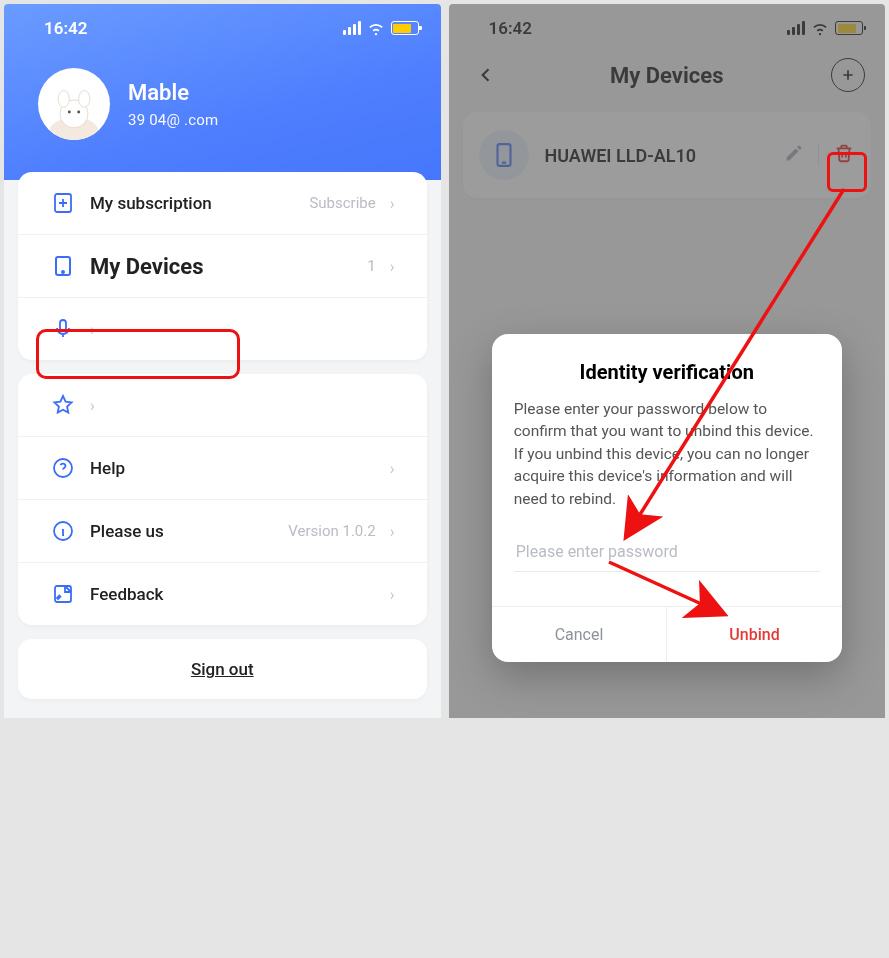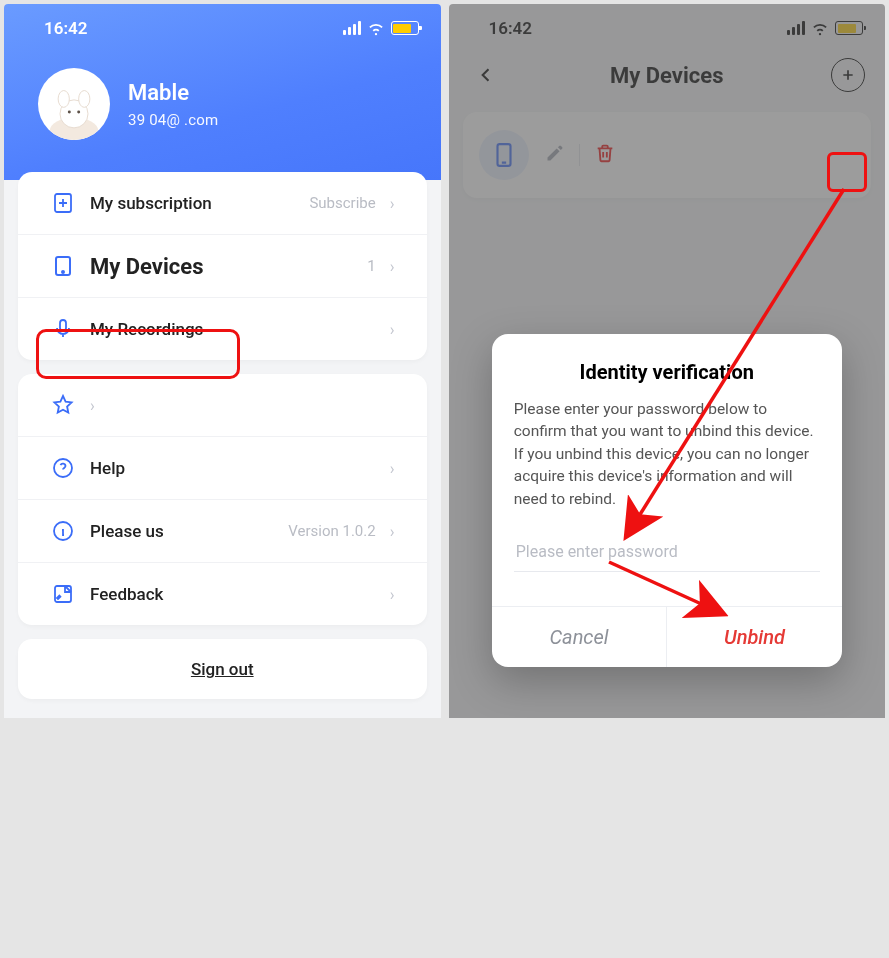--- a/index.html
+++ b/index.html
@@ -59,21 +59,21 @@
   .delete-btn{color:#e11;}
   .dim-overlay{position:absolute;inset:0;background:rgba(96,96,96,.62);}
   
   .modal{position:absolute;left:50%;transform:translateX(-50%);top:330px;width:350px;background:#fff;border-radius:16px;overflow:hidden;box-shadow:0 14px 40px rgba(0,0,0,.25);}
   .modal-body{padding:26px 22px 10px;}
   .modal-title{font-size:20px;font-weight:700;text-align:center;margin-bottom:14px;}
   .modal-text{font-size:15.5px;color:#555;line-height:1.45;}
   .modal-input{width:100%;margin-top:22px;border:none;border-bottom:1px solid #e7e9ee;padding:10px 2px;font-size:16px;outline:none;}
   .modal-input::placeholder{color:#b9bcc4;}
   .modal-btns{display:flex;border-top:1px solid #eceef2;margin-top:24px;}
-  .modal-btns button{flex:1;padding:18px 0;background:none;border:none;font-size:20px;cursor:pointer;font-style:italic;}
+  .modal-btns button{flex:1;padding:18px 0;background:none;border:none;font-size:16px;cursor:pointer;}
   .modal-btns button:first-child{color:#8d9199;border-right:1px solid #eceef2;}
   .modal-btns button:last-child{color:#e53935;font-weight:500;}
   
   .arrow{position:absolute;pointer-events:none;}
 </style>
 </head>
 <body>
 
 <div class="wrap">
 
@@ -141,21 +141,20 @@
           <span class="hint">1</span>
           <span class="chev">›</span>
         </div>
         <div class="row">
           <span class="icon">
               <svg viewBox="0 0 24 24" fill="none" stroke="currentColor" stroke-width="1.8">
                 <rect x="9" y="3" width="6" height="11" rx="3"></rect>
                 <path d="M6 11a6 6 0 0 0 12 0M12 17v3"></path>
               </svg>
             </span>
-          <span class="label">My Recordings</span>
           <span class="chev">›</span>
         </div>
       </div>
 
       <div class="card">
         <div class="row">
           <span class="icon">
               <svg viewBox="0 0 24 24" fill="none" stroke="currentColor" stroke-width="1.8">
                 <path d="m12 3 2.6 5.6 6 .7-4.5 4.2 1.2 6L12 16.7 6.7 19.5l1.2-6L3.4 9.3l6-.7L12 3Z"></path>
               </svg>
@@ -260,20 +259,21 @@
         </div>
     </div>
 
     <div class="device-card">
       <div class="device-icon">
           <svg width="26" height="26" viewBox="0 0 24 24" fill="none" stroke="currentColor" stroke-width="2">
             <rect x="6" y="2" width="12" height="20" rx="2"></rect>
             <path d="M10 19h4"></path>
           </svg>
         </div>
+      <div class="device-name">HUAWEI LLD-AL10</div>
       <div class="device-actions">
         <span><svg width="20" height="20" viewBox="0 0 24 24" fill="currentColor">
               <path d="m3 17.5 11-11 3.5 3.5-11 11H3v-3.5ZM15.5 5 17 3.5a1.5 1.5 0 0 1 2.1 0l1.4 1.4a1.5 1.5 0 0 1 0 2.1L19 8.5 15.5 5Z"></path>
             </svg></span>
         <span class="sep"></span>
         <span class="delete-btn"><svg width="22" height="22" viewBox="0 0 24 24" fill="none" stroke="currentColor" stroke-width="2">
               <path d="M4 7h16M9 7V5a1 1 0 0 1 1-1h4a1 1 0 0 1 1 1v2m-9 0 1 13a1 1 0 0 0 1 1h8a1 1 0 0 0 1-1l1-13M10 11v6M14 11v6"></path>
             </svg></span>
       </div>
     </div>

